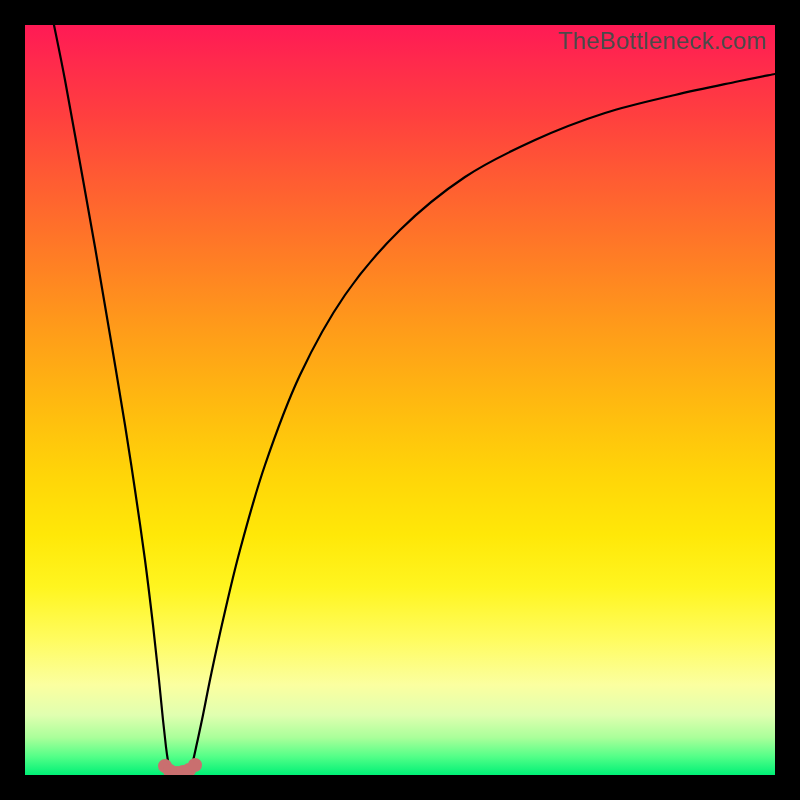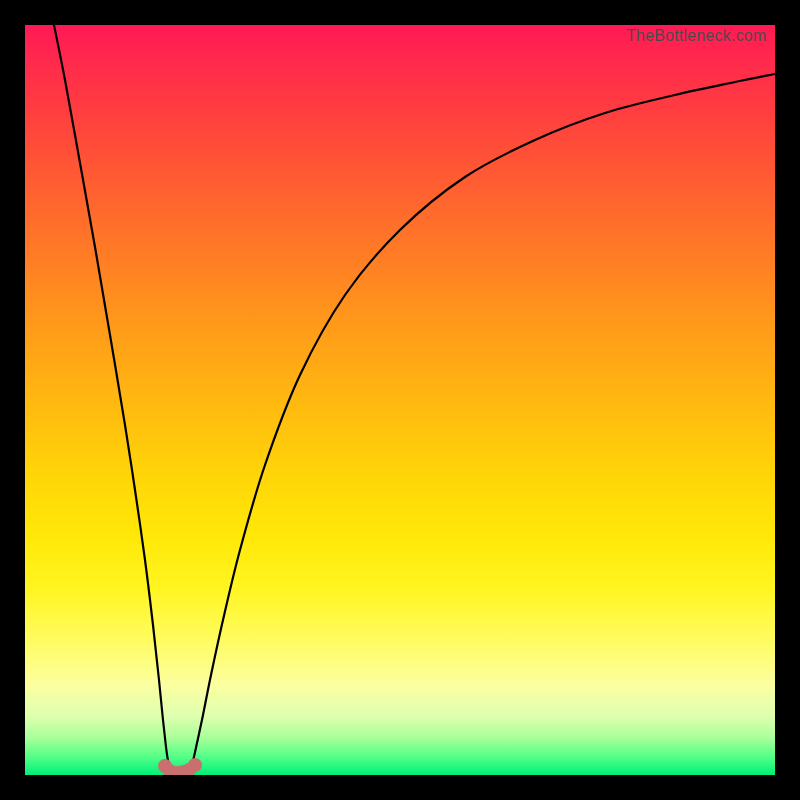--- a/index.html
+++ b/index.html
@@ -37,21 +37,21 @@
       #e0ffb0 92%,
       #aaff9a 95%,
       #55ff88 97.5%,
       #00f076 100%
     );
   }
   .watermark {
     position: absolute;
     color: #4a4a4a;
     font-family: Arial, Helvetica, sans-serif;
-    font-size: 16px;
+    font-size: 24px;
     letter-spacing: 0.2px;
     font-weight: 400;
   }
   .curve-svg {
     position: absolute;
     inset: 0;
     width: 100%;
     height: 100%;
   }
 </style>

